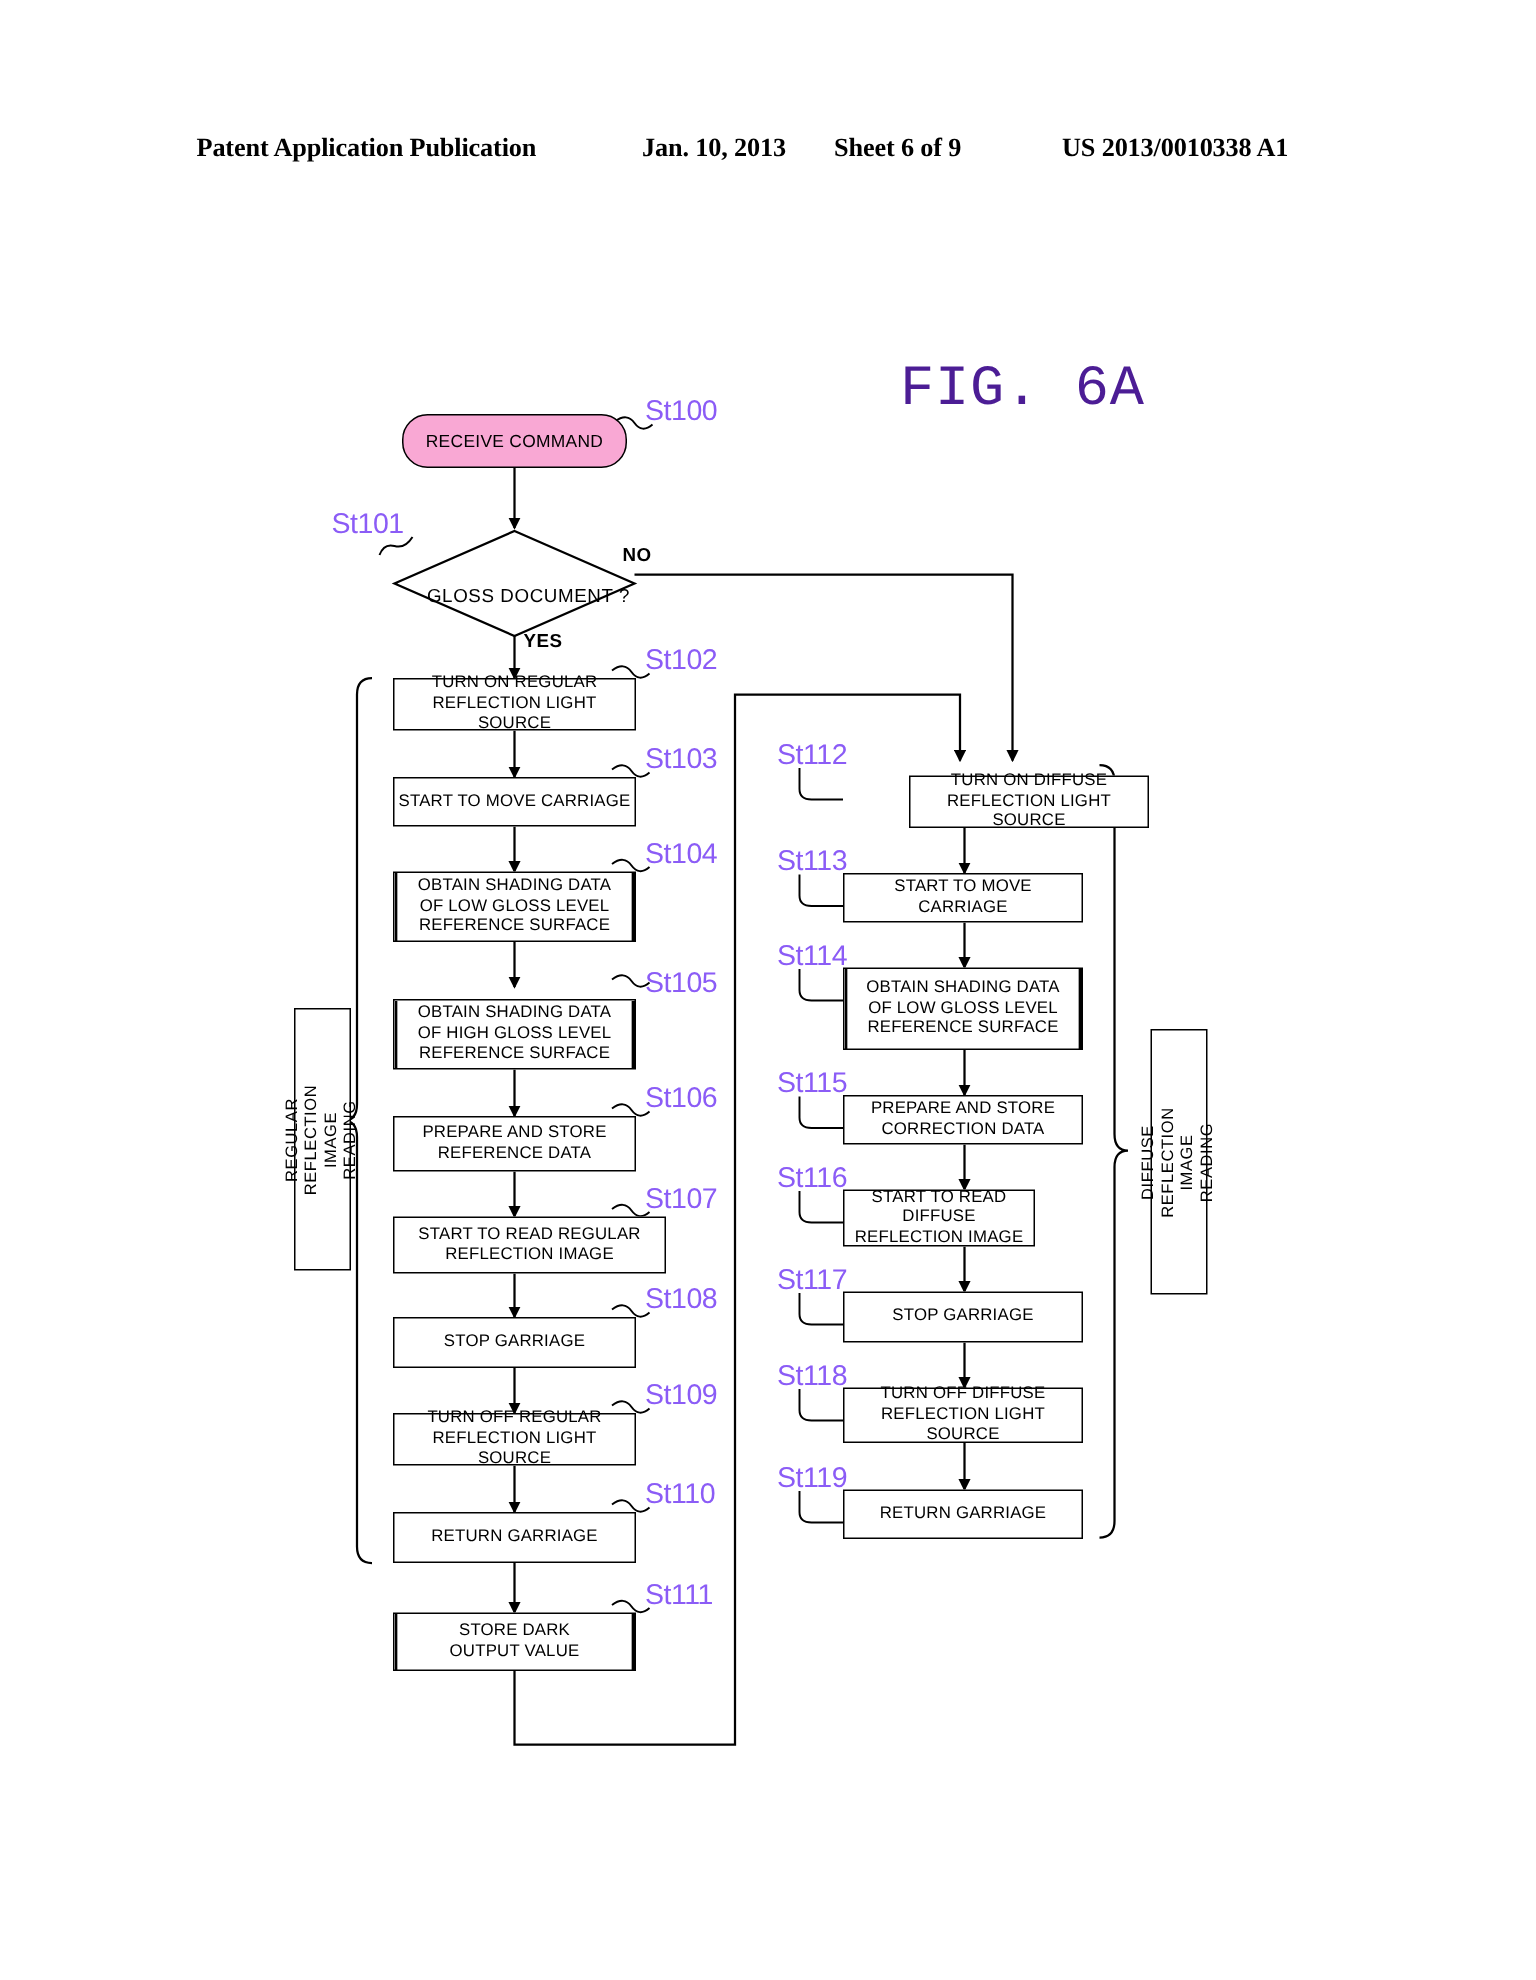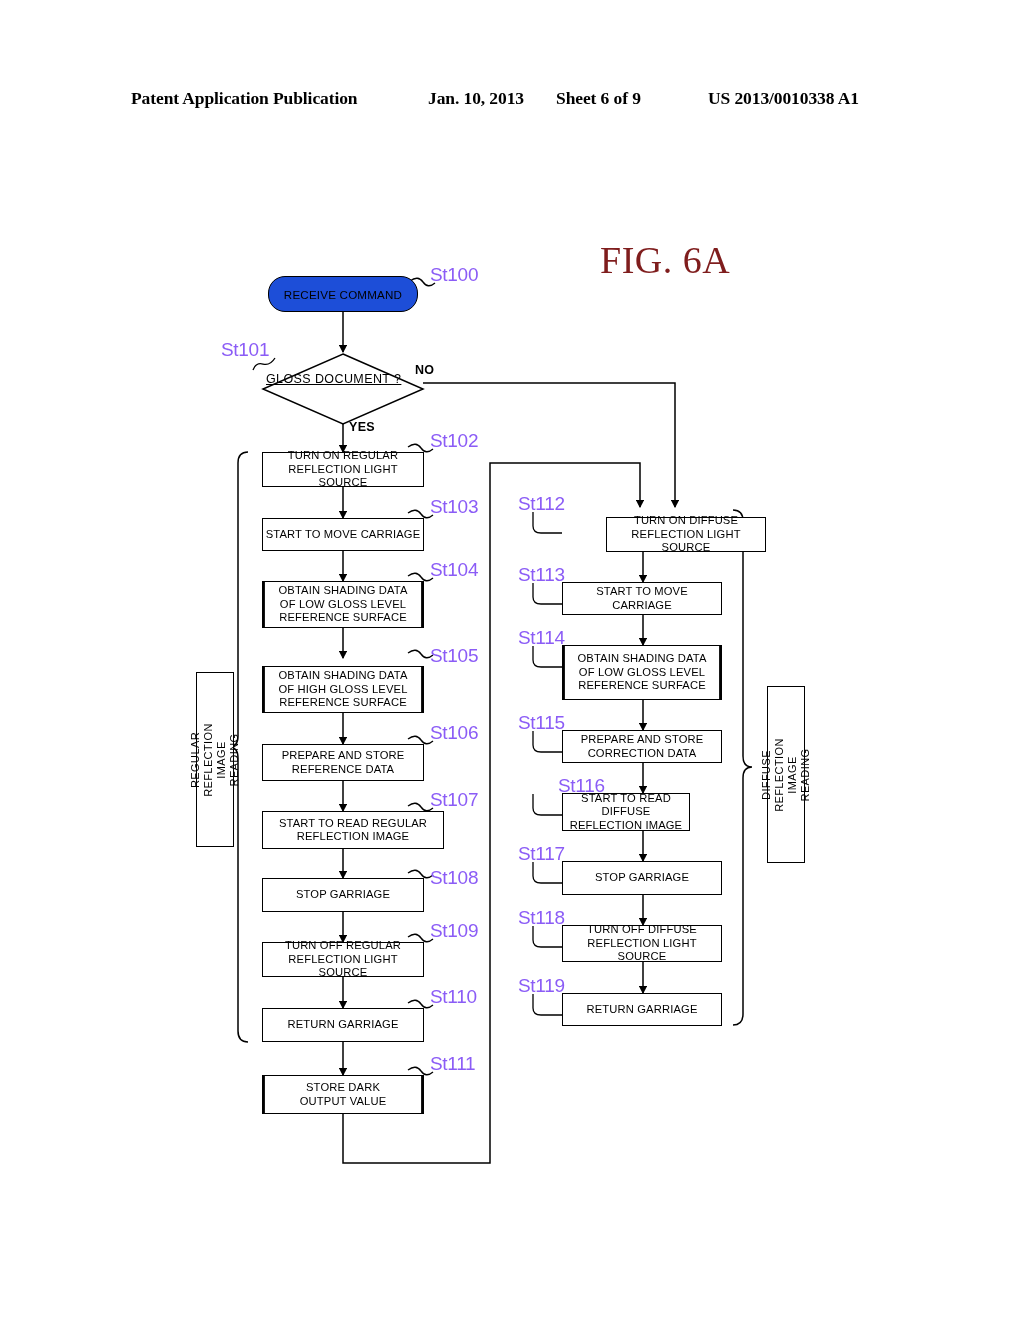--- a/index.html
+++ b/index.html
@@ -33,24 +33,24 @@
   .pub-header .hdr-left   { position: absolute; left: 131px;  top: 0; }
   .pub-header .hdr-date   { position: absolute; left: 428px;  top: 0; }
   .pub-header .hdr-sheet  { position: absolute; left: 556px;  top: 0; }
   .pub-header .hdr-number { position: absolute; left: 708px;  top: 0; }
 
   
   .fig-title {
     position: absolute;
     left: 600px;
     top: 238px;
-    font-family: Liberation Serif, serif;
+    font-family: Liberation Mono, monospace;
     font-size: 38px;
     letter-spacing: 0.5px;
-    color: #7f1d1d;
+    color: #4c1d95;
   }
 
   
   #flow-svg {
     position: absolute;
     left: 0;
     top: 0;
     width: 1024px;
     height: 1320px;
   }
@@ -76,21 +76,21 @@
     box-shadow: inset 3.5px 0 0 -1.6px #000, inset -3.5px 0 0 -1.6px #000;
   }
   .node-text { white-space: pre-line; }
 
   
   .terminator {
     position: absolute;
     box-sizing: border-box;
     border: 1.8px solid #000;
     border-radius: 17px;
-    background: #1d4ed8;
+    background: #f9a8d4;
     display: flex;
     align-items: center;
     justify-content: center;
     font-size: 11.6px;
     letter-spacing: 0.2px;
   }
 
   
   .step-ref {
     position: absolute;
@@ -213,21 +213,21 @@
     <path d="M 533 926 L 533 940 q 0 7 8 7 L 562 947" stroke-width="1.3"></path>
     <path d="M 533 994 L 533 1008 q 0 7 8 7 L 562 1015" stroke-width="1.3"></path>
   </g>
 </svg>
 
 <div class="terminator" style="left:268px; top:276px; width:150px; height:36px;">
   <span>RECEIVE COMMAND</span>
 </div>
 <div class="step-ref" style="left:430px; top:264px;">St100</div>
 
-<div class="diamond-text" style="left:266px; top:372px; width:154px; text-align:left;text-decoration:underline;">GLOSS DOCUMENT ?</div>
+<div class="diamond-text" style="left:266px; top:390px; width:154px; text-align:right;">GLOSS DOCUMENT ?</div>
 <div class="step-ref" style="left:221px; top:339px;">St101</div>
 <div class="branch-label" style="left:415px; top:363px;">NO</div>
 <div class="branch-label" style="left:349px; top:420px;">YES</div>
 
 <div class="node" style="left:262px; top:452px; width:162px; height:35px;">
   <span class="node-text">TURN ON REGULAR
 REFLECTION LIGHT SOURCE</span>
 </div>
 <div class="step-ref" style="left:430px; top:430px;">St102</div>
 
@@ -258,21 +258,21 @@
 
 <div class="node" style="left:262px; top:811px; width:182px; height:38px;">
   <span class="node-text">START TO READ REGULAR
 REFLECTION IMAGE</span>
 </div>
 <div class="step-ref" style="left:430px; top:789px;">St107</div>
 
 <div class="node" style="left:262px; top:878px; width:162px; height:34px;">
   <span class="node-text">STOP GARRIAGE</span>
 </div>
-<div class="step-ref" style="left:430px; top:856px;margin-top:11px;">St108</div>
+<div class="step-ref" style="left:430px; top:856px;">St108</div>
 
 <div class="node" style="left:262px; top:942px; width:162px; height:35px;">
   <span class="node-text">TURN OFF REGULAR
 REFLECTION LIGHT SOURCE</span>
 </div>
 <div class="step-ref" style="left:430px; top:920px;">St109</div>
 
 <div class="node" style="left:262px; top:1008px; width:162px; height:34px;">
   <span class="node-text">RETURN GARRIAGE</span>
 </div>
@@ -305,21 +305,21 @@
 <div class="node" style="left:562px; top:730px; width:160px; height:33px;">
   <span class="node-text">PREPARE AND STORE
 CORRECTION DATA</span>
 </div>
 <div class="step-ref" style="left:518px; top:712px;">St115</div>
 
 <div class="node" style="left:562px; top:793px; width:128px; height:38px;">
   <span class="node-text">START TO READ DIFFUSE
 REFLECTION IMAGE</span>
 </div>
-<div class="step-ref" style="left:518px; top:775px;margin-left:40px;">St116</div>
+<div class="step-ref" style="left:518px; top:775px;">St116</div>
 
 <div class="node" style="left:562px; top:861px; width:160px; height:34px;">
   <span class="node-text">STOP GARRIAGE</span>
 </div>
 <div class="step-ref" style="left:518px; top:843px;">St117</div>
 
 <div class="node" style="left:562px; top:925px; width:160px; height:37px;">
   <span class="node-text">TURN OFF DIFFUSE
 REFLECTION LIGHT SOURCE</span>
 </div>

